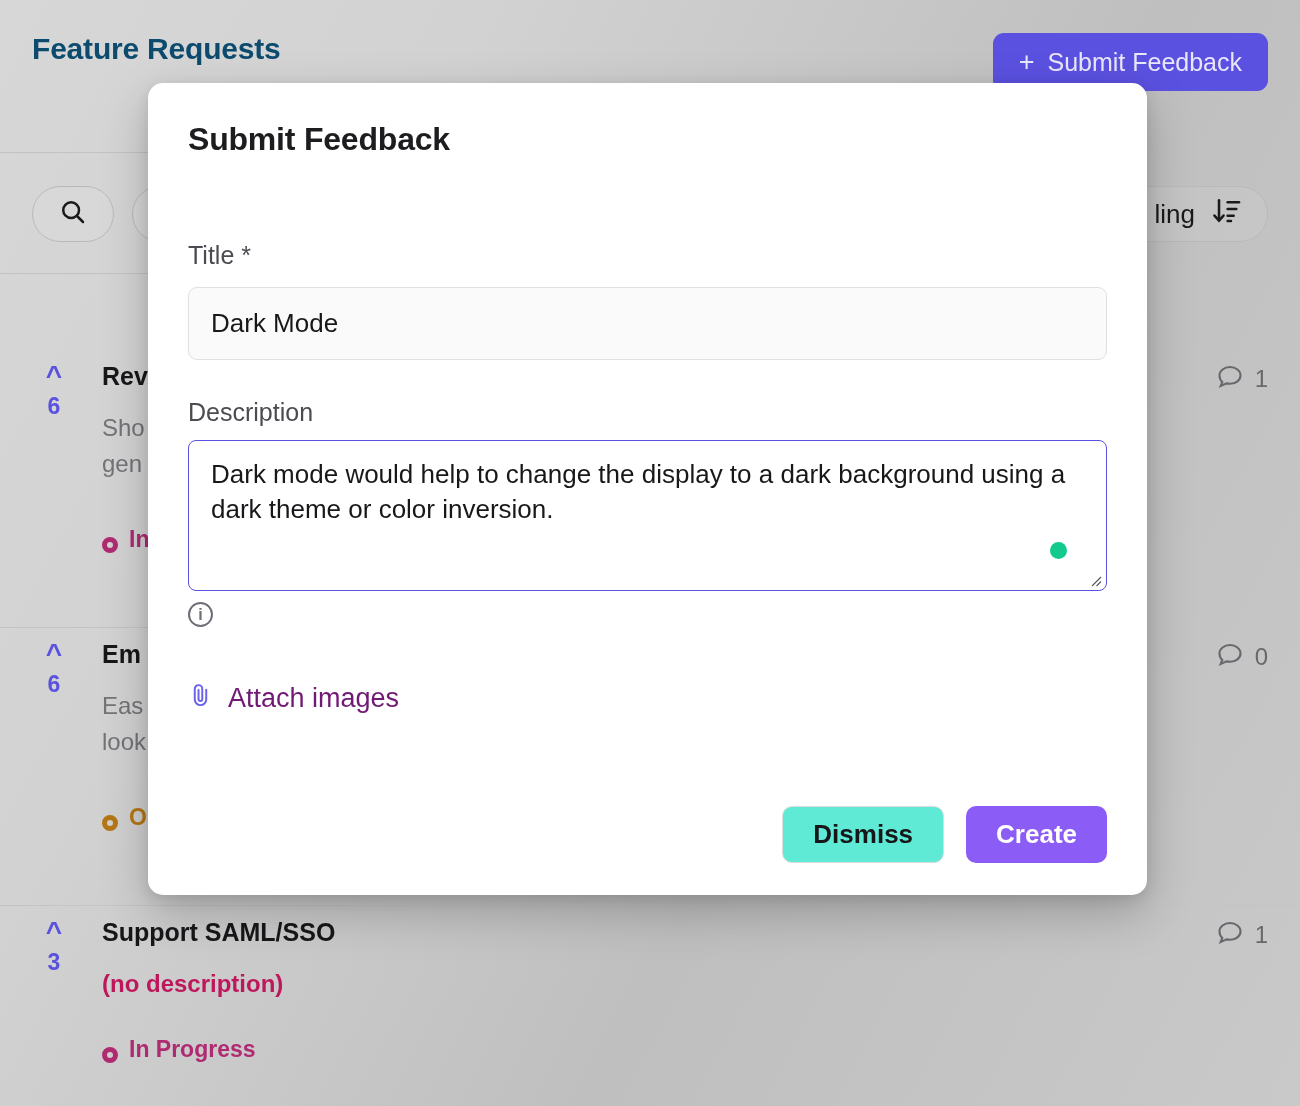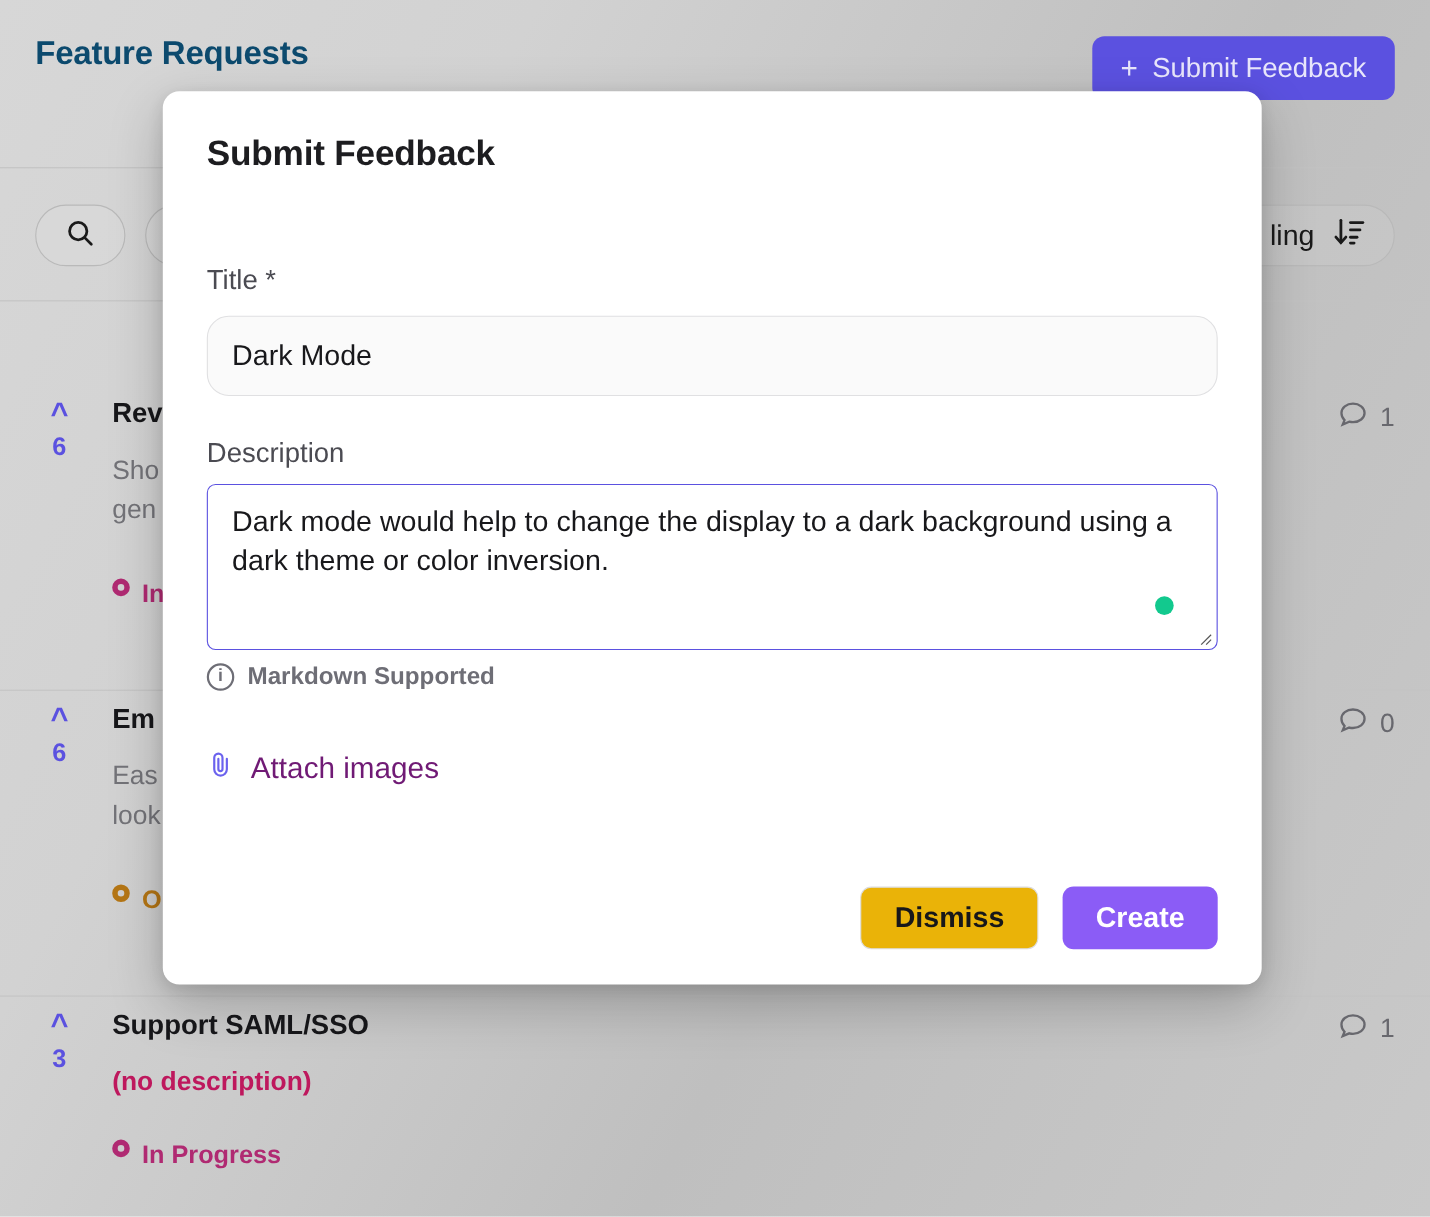--- a/index.html
+++ b/index.html
@@ -102,21 +102,21 @@
   .row-desc {
     position: absolute;
     left: 102px; top: 60px;
     right: 120px;
     font-size: 24px; color: #737378;
     line-height: 36px;
   }
   .row-status {
     position: absolute;
     left: 102px;
-    display: flex; align-items: flex-start; gap: 11px;
+    display: flex; align-items: flex-end; gap: 11px;
     font-size: 23px; font-weight: bold;
   }
   .status-dot {
     width: 16px; height: 16px;
     border-radius: 50%;
     border: 5px solid currentColor;
   }
   .comments {
     position: absolute;
     right: 32px; top: 12px;
@@ -151,21 +151,21 @@
   }
   .label-title { top: 158px; }
   .label-desc  { top: 315px; }
 
   .title-input {
     position: absolute;
     left: 40px; top: 204px;
     width: 919px; height: 73px;
     background: #fafafa;
     border: 1px solid #e0e0e2;
-    border-radius: 20px;
+    border-radius: 9px;
     font-family: "Liberation Sans", sans-serif;
     font-size: 26px; color: #18181b;
     padding: 0 22px;
     outline: none;
   }
   .desc-wrap {
     position: absolute;
     left: 40px; top: 357px;
     width: 919px; height: 151px;
   }
@@ -222,21 +222,21 @@
     display: flex; align-items: center; gap: 22px;
   }
   .btn {
     height: 57px;
     border-radius: 10px;
     font-family: "Liberation Sans", sans-serif;
     font-size: 26px; font-weight: bold;
     cursor: pointer;
   }
   .btn-dismiss {
-    background: #eab308;
+    background: #5eead4;
     border: 1px solid #dcdcde;
     color: #17171a;
     padding: 0 30px;
   }
   .btn-create {
     background: #8b5cf6;
     border: none;
     color: #ffffff;
     padding: 0 30px;
   }
@@ -364,21 +364,20 @@
       <span class="resize-grip">
         <svg width="14" height="14" viewBox="0 0 14 14" stroke="#555" stroke-width="1.1">
           <line x1="13" y1="4" x2="4" y2="13"></line>
             <line x1="13" y1="8.5" x2="8.5" y2="13"></line>
           </svg>
       </span>
     </div>
 
     <div class="markdown-note">
       <span class="info-icon">i</span>
-      <span>Markdown Supported</span>
     </div>
 
     <div class="attach-link">
       <span>
         <svg width="25" height="27" viewBox="0 0 24 24" fill="none" stroke="#6b62ee" stroke-width="1.9" stroke-linecap="round" stroke-linejoin="round">
           <path d="M17.5 7.5v9.2a5.5 5.5 0 0 1-11 0V6.6a3.6 3.6 0 0 1 7.2 0v9.8a1.8 1.8 0 0 1-3.6 0V7.6"></path>
           </svg>
       </span>
       <span>Attach images</span>
     </div>

